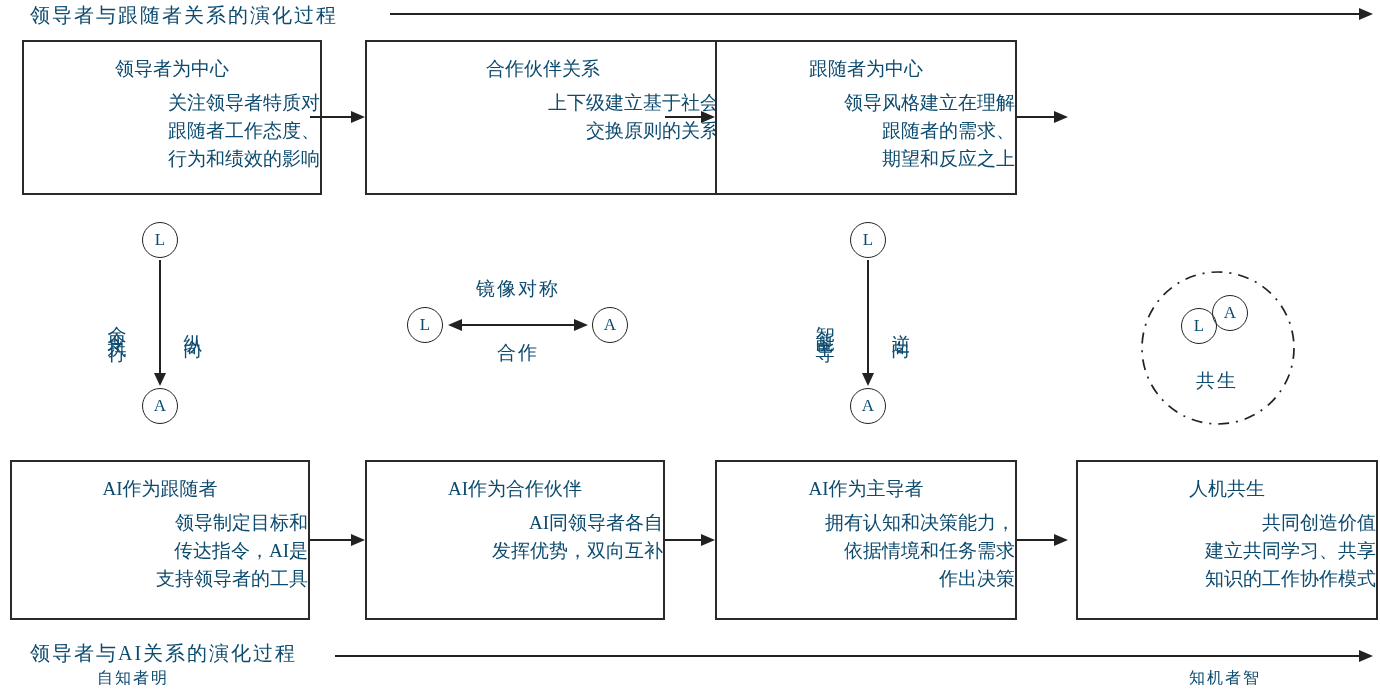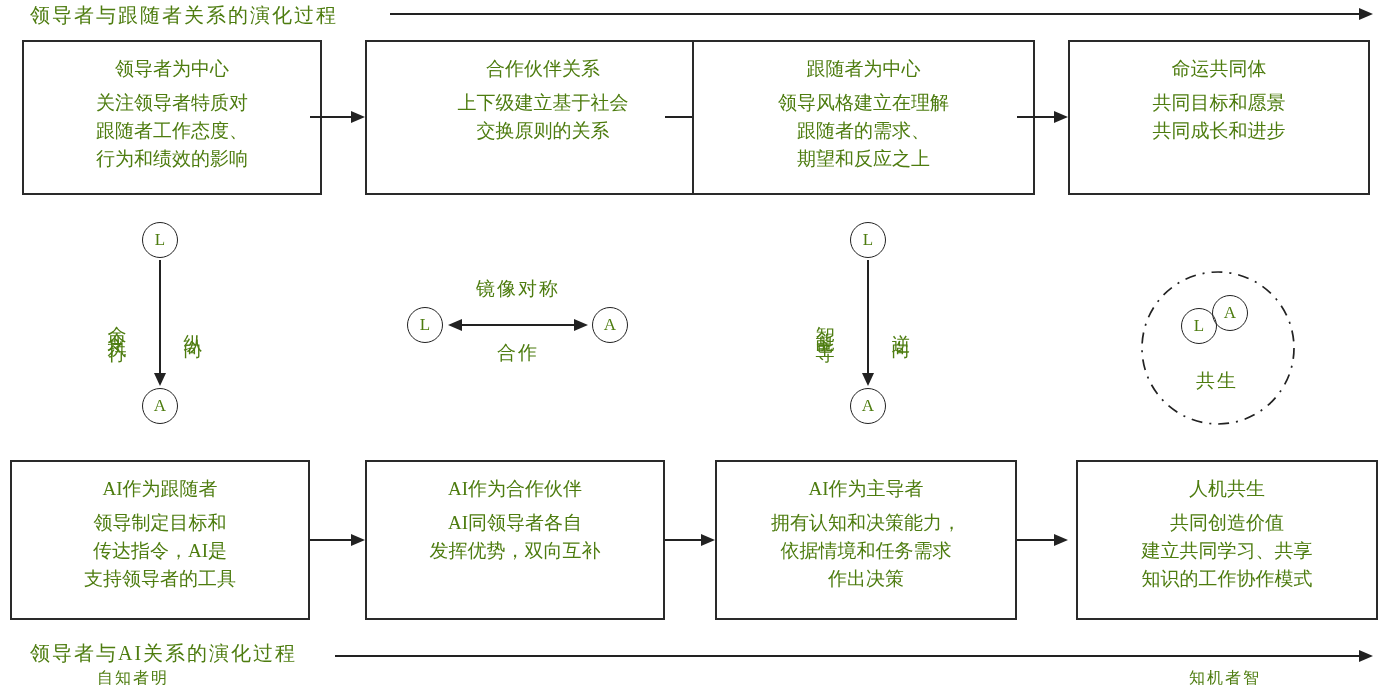--- a/index.html
+++ b/index.html
@@ -2,40 +2,41 @@
 <html><head>
 <meta charset="utf-8">
 <style>
   html, body { margin: 0; padding: 0; background: #ffffff; }
   .canvas {
     position: relative;
     width: 1380px;
     height: 699px;
     background: #ffffff;
     font-family: "Liberation Serif", "DejaVu Serif", serif;
-    color: #4d7c0f;
+    color: #0c4a6e;
     overflow: hidden;
   }
   .box {
     position: absolute;
     box-sizing: border-box;
     border: 2px solid #2a2a2a;
     background: #ffffff;
     text-align: center;
   }
   .box-title {
     margin-top: 13px;
     font-size: 19px;
     line-height: 27px;
   }
   .box-body {
     margin-top: 7px;
     font-size: 19px;
     line-height: 28px;
     white-space: pre-line;
+    text-align: right;
   }
   .axis-label {
     position: absolute;
     font-size: 20px;
     letter-spacing: 2px;
     white-space: nowrap;
   }
   .note {
     position: absolute;
     font-size: 16px;
@@ -145,33 +146,28 @@
   </div>
   <div class="h-arrow" style="left:310px; top:116px; width:41px;"></div>
 
   <div class="box" style="left:365px; top:40px; width:356px; height:155px;">
     <div class="box-title">合作伙伴关系</div>
     <div class="box-body">上下级建立基于社会
 交换原则的关系</div>
   </div>
   <div class="h-arrow" style="left:665px; top:116px; width:36px;"></div>
 
-  <div class="box" style="left:692px; top:40px; width:343px; height:155px;">
+  <div class="box" style="left:715px; top:40px; width:302px; height:155px;">
     <div class="box-title">跟随者为中心</div>
     <div class="box-body">领导风格建立在理解
 跟随者的需求、
 期望和反应之上</div>
   </div>
   <div class="h-arrow" style="left:1017px; top:116px; width:37px;"></div>
 
-  <div class="box" style="left:1068px; top:40px; width:302px; height:155px;">
-    <div class="box-title">命运共同体</div>
-    <div class="box-body">共同目标和愿景
-共同成长和进步</div>
-  </div>
 
   <div class="circle" style="left:142px; top:222px;">L</div>
   <div class="v-arrow" style="left:159px; top:260px; height:113px;"></div>
   <div class="circle" style="left:142px; top:388px;">A</div>
   <div class="v-label" style="left:104px; top:268px; height:110px;">命令执行</div>
   <div class="v-label" style="left:180px; top:294px; height:62px;">纵向</div>
 
   <div class="mid-label" style="left:448px; top:276px; width:140px;">镜像对称</div>
   <div class="circle" style="left:407px; top:307px;">L</div>
   <div class="dbl-arrow" style="left:462px; top:324px; width:112px;"></div>

